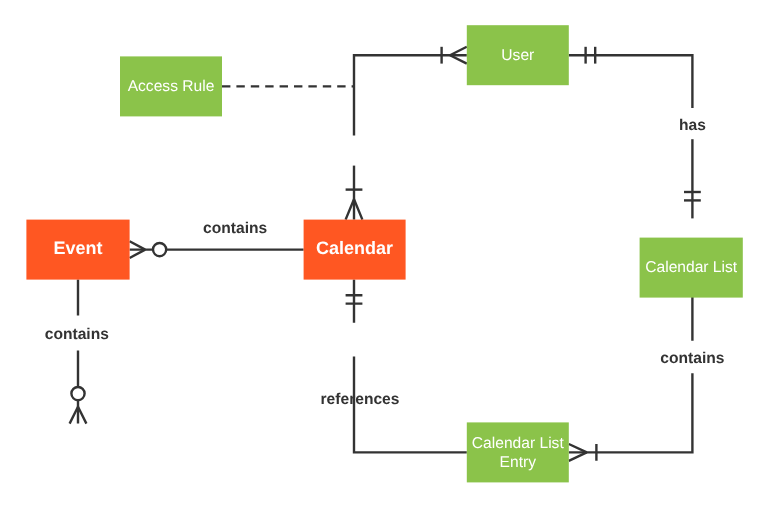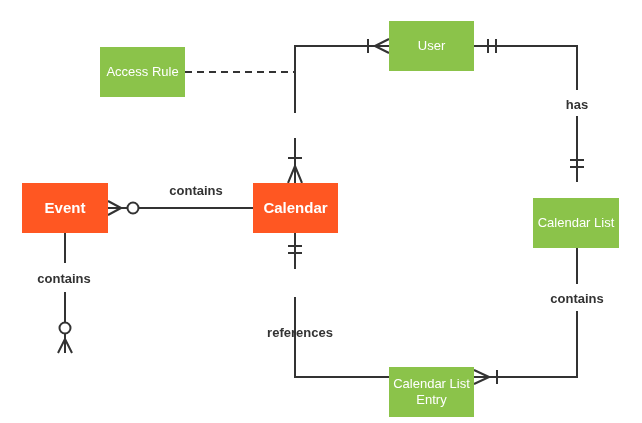--- a/index.html
+++ b/index.html
@@ -27,21 +27,21 @@
   .rel-label{
     position:absolute;transform:translate(-50%,-50%);
     font-size:13px;color:var(--label-text);white-space:nowrap;font-weight:bold;
   }
   
   #ent-event{left:22px;top:183px;width:86px;}
   #ent-calendar{left:253px;top:183px;width:85px;}
   #ent-access-rule{left:100px;top:47px;width:85px;}
   #ent-user{left:389px;top:21px;width:85px;}
   #ent-calendar-list{left:533px;top:182px;width:86px;margin-top:16px;}
-  #ent-calendar-list-entry{left:389px;top:352px;width:85px;margin-top:15px;}
+  #ent-calendar-list-entry{left:389px;top:352px;width:85px;}
   #ent-attendee{left:22px;top:353px;width:86px;}
   
   #lbl-contains-top{left:196px;top:190px;}
   #lbl-has-access-to{left:295px;top:126px;}
   #lbl-has{left:577px;top:104px;}
   #lbl-contains-right{left:577px;top:298px;}
   #lbl-references{left:300px;top:284px;margin-top:48px;}
   #lbl-invites{left:64px;top:278px;}
 </style>
 </head>

